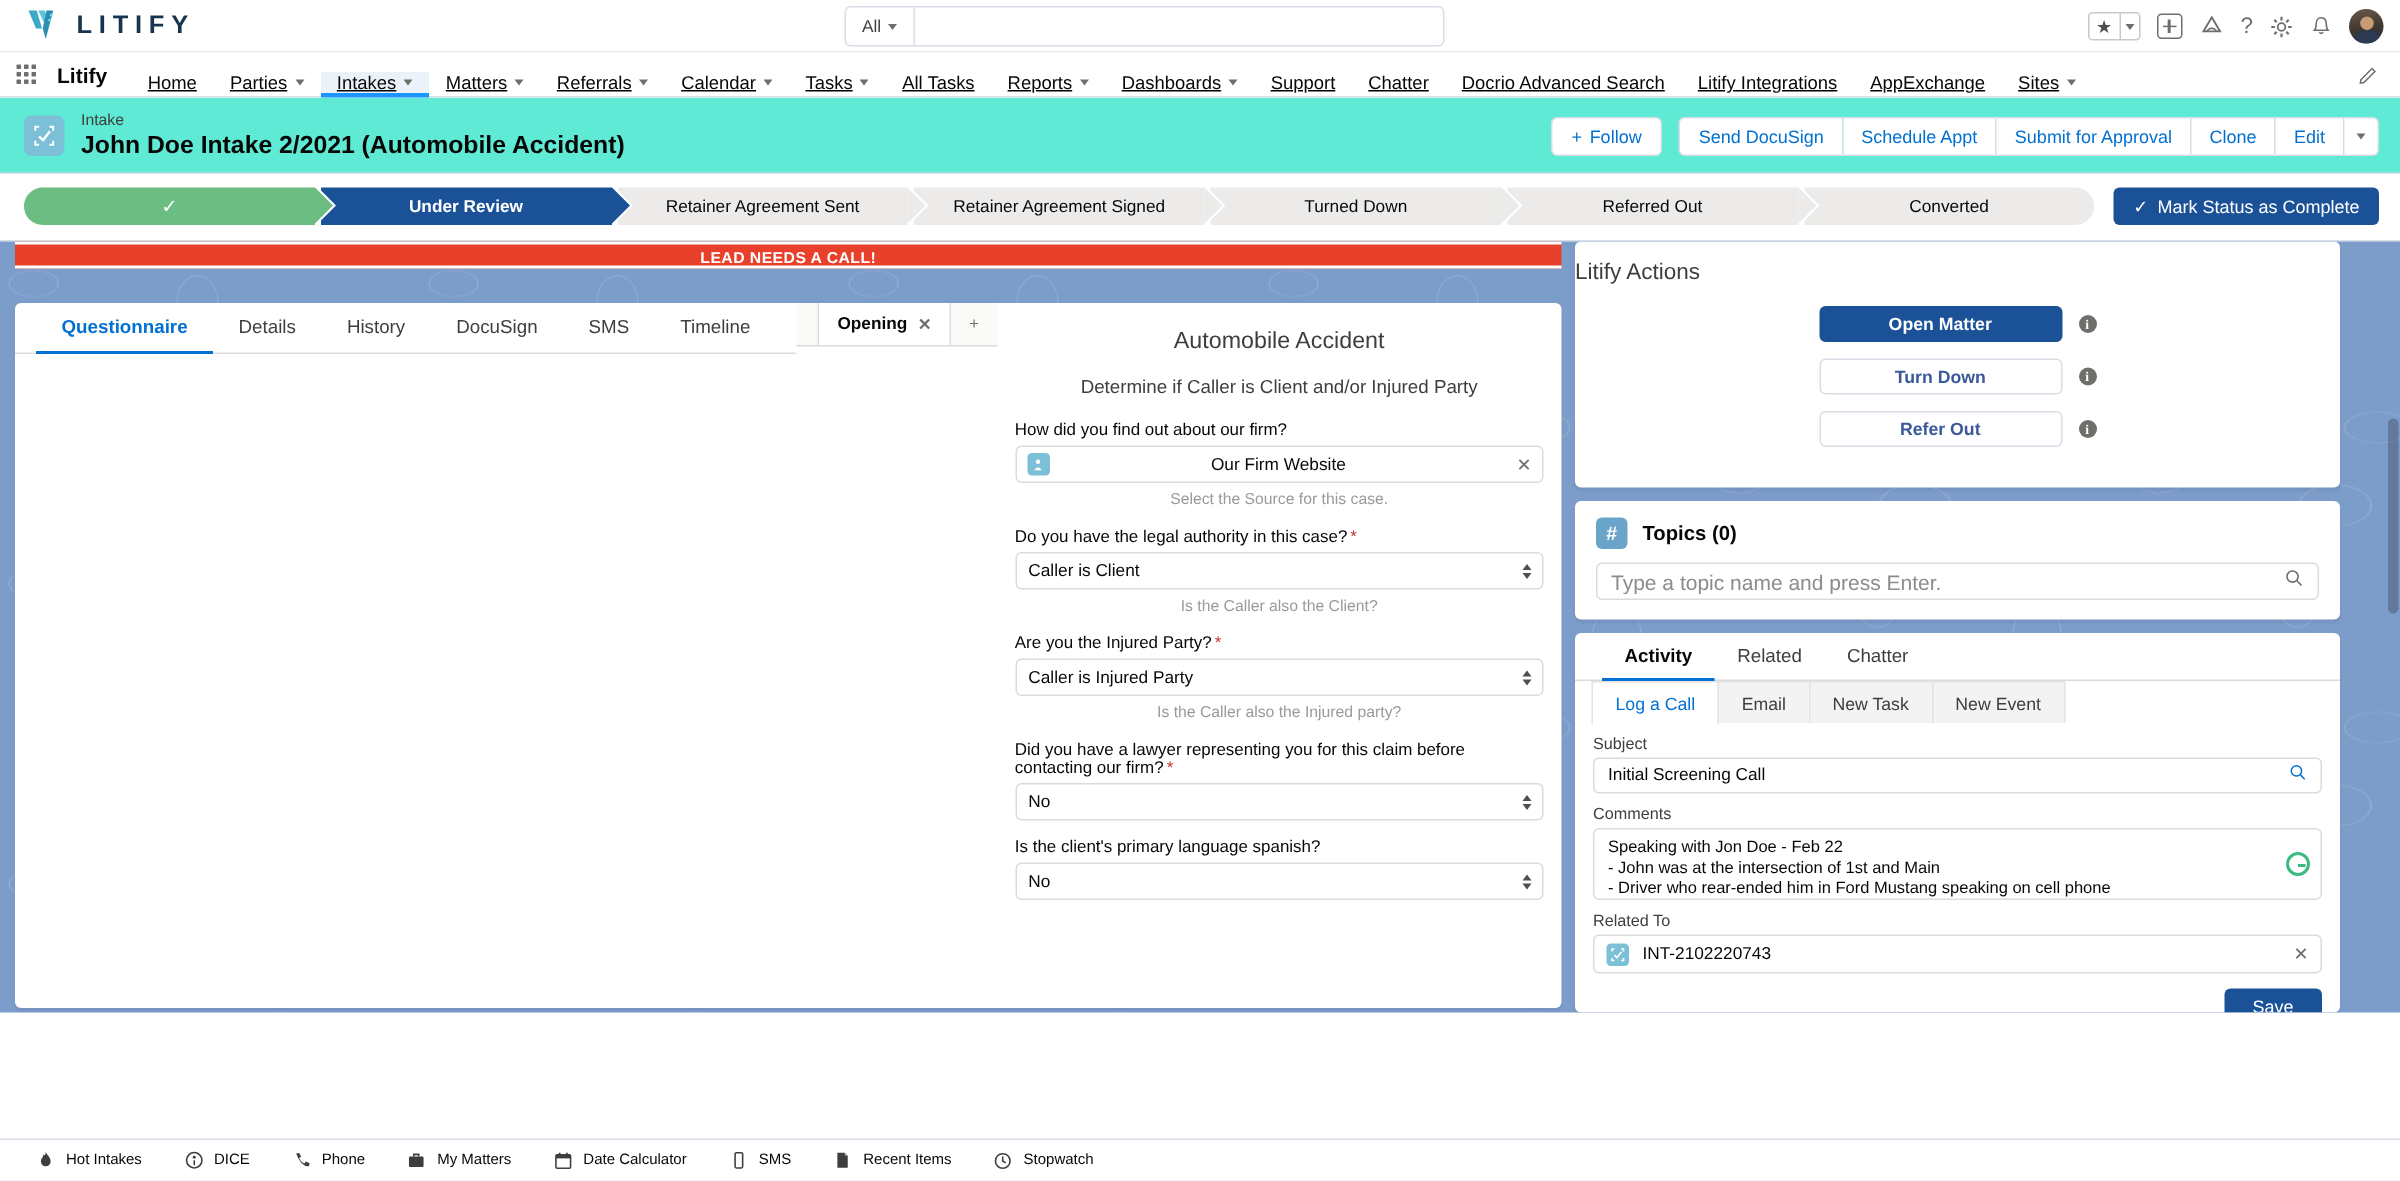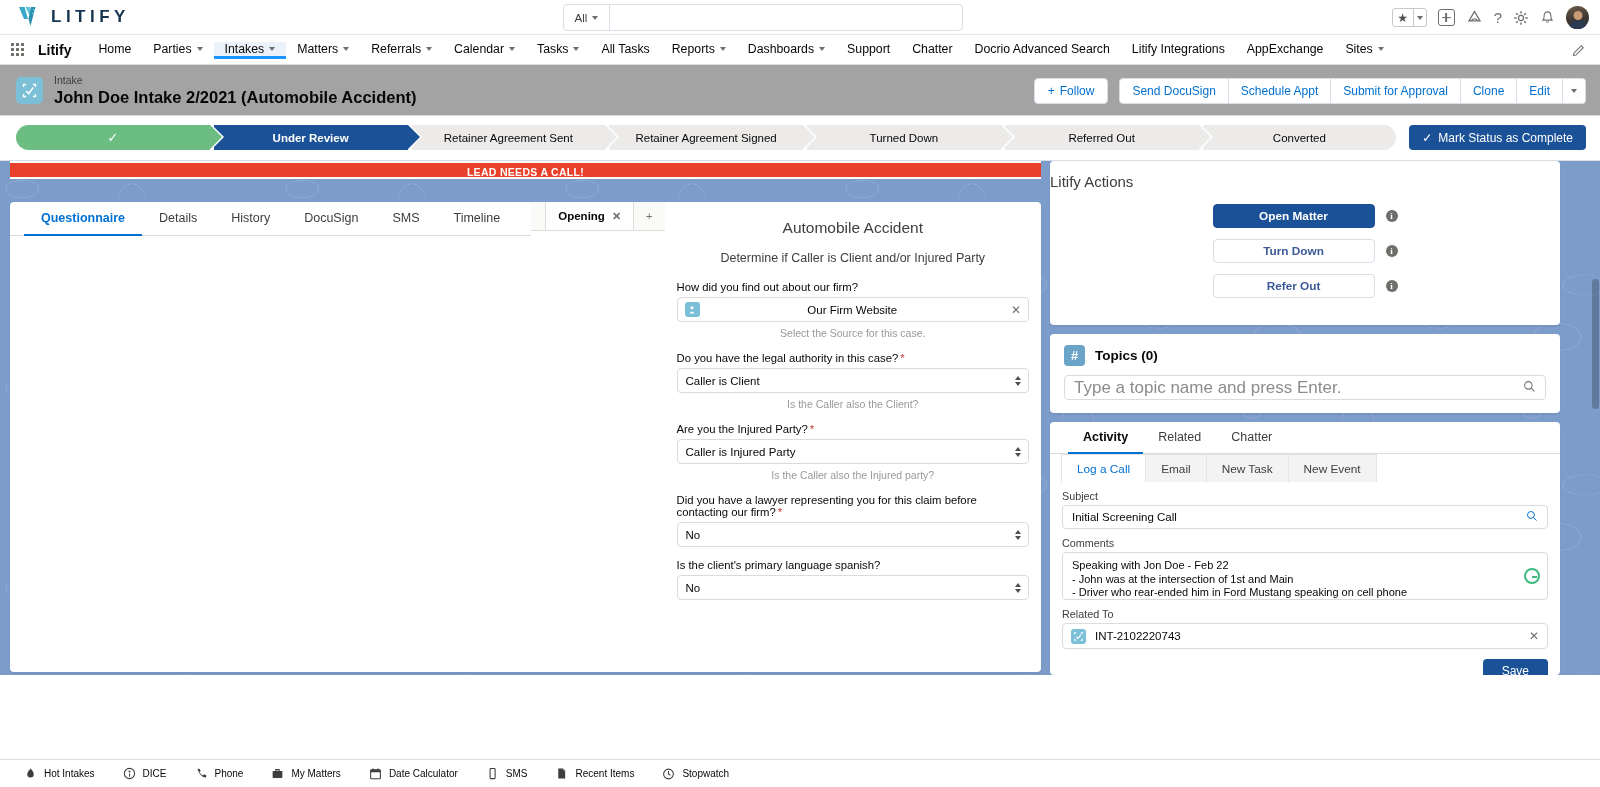--- a/index.html
+++ b/index.html
@@ -71,35 +71,35 @@
   }
   .waffle {
     width: 34px; display: flex; align-items: center; justify-content: center; cursor: pointer;
   }
   .waffle-grid { display: grid; grid-template-columns: repeat(3, 3px); gap: 2px; }
   .waffle-grid i { width: 3px; height: 3px; background: #706e6b; border-radius: 0.5px; display: block; }
   .app-name {
     font-size: 14px; font-weight: 700; color: #080707; display: flex; align-items: center;
     padding: 0 16px 0 4px; white-space: nowrap;
   }
-  .nav-items { display: flex; align-items: center; }
+  .nav-items { display: flex; align-items: flex-end; text-decoration: underline; }
   .nav-item {
     display: flex; align-items: center; gap: 5px; padding: 0 11px;
     font-size: 12.3px; color: #080707; cursor: pointer; white-space: nowrap;
     border-bottom: 3px solid transparent; margin-bottom: -1px;
   }
   .nav-item.active { background: #ecf2f9; border-bottom-color: #1b96ff; font-weight: 400; }
   .nav-item .caret-dn { border-top-color: #706e6b; }
   .pencil-right {
     position: absolute; right: 14px; top: 0; height: 30px; display: flex; align-items: center;
     color: #706e6b; cursor: pointer;
   }
   
   .record-header {
-    background: #a3a3a3; padding: 9px 14px 8px 16px; display: flex; align-items: center;
+    background: #5eead4; padding: 9px 14px 8px 16px; display: flex; align-items: center;
     border-bottom: 1px solid #d8dde6;
   }
   .rec-icon {
     width: 27px; height: 27px; border-radius: 5px; background: #7cc0d8;
     display: flex; align-items: center; justify-content: center; flex: none;
   }
   .rec-titles { margin-left: 11px; }
   .rec-kicker { font-size: 10.5px; color: #3e3e3c; line-height: 13px; }
   .rec-title { font-size: 16.5px; font-weight: 700; color: #080707; line-height: 20px; }
   .rec-actions { margin-left: auto; display: flex; align-items: center; }
@@ -241,21 +241,21 @@
   .hash-badge {
     width: 21px; height: 21px; border-radius: 4px; background: #6aa5c9; color: #fff;
     font-size: 13px; font-weight: 700; display: flex; align-items: center; justify-content: center;
   }
   .topics-title { font-size: 13.5px; font-weight: 700; color: #080707; }
   .topic-input {
     height: 25px; border: 1px solid #dddbda; border-radius: 4px; display: flex;
     align-items: center; padding: 0 9px; position: relative;
   }
   .topic-input input {
-    border: none; outline: none; font-size: 17px; color: #3e3e3c; flex: 1;
+    border: none; outline: none; font-size: 14px; color: #3e3e3c; flex: 1;
     font-family: inherit; background: transparent;
   }
   .topic-input input::placeholder { color: #8c8c8c; }
   .activity-card { flex: 1; display: flex; flex-direction: column; overflow: hidden; }
   .act-tabs { display: flex; border-bottom: 1px solid #dddbda; padding: 0 18px; height: 32px; flex:none; }
   .act-tab {
     font-size: 12.5px; color: #3e3e3c; padding: 0 15px; display: flex; align-items: center;
     cursor: pointer; border-bottom: 2px solid transparent; margin-bottom: -1px;
   }
   .act-tab.active { color: #080707; font-weight: 700; border-bottom-color: #0070d2; }

